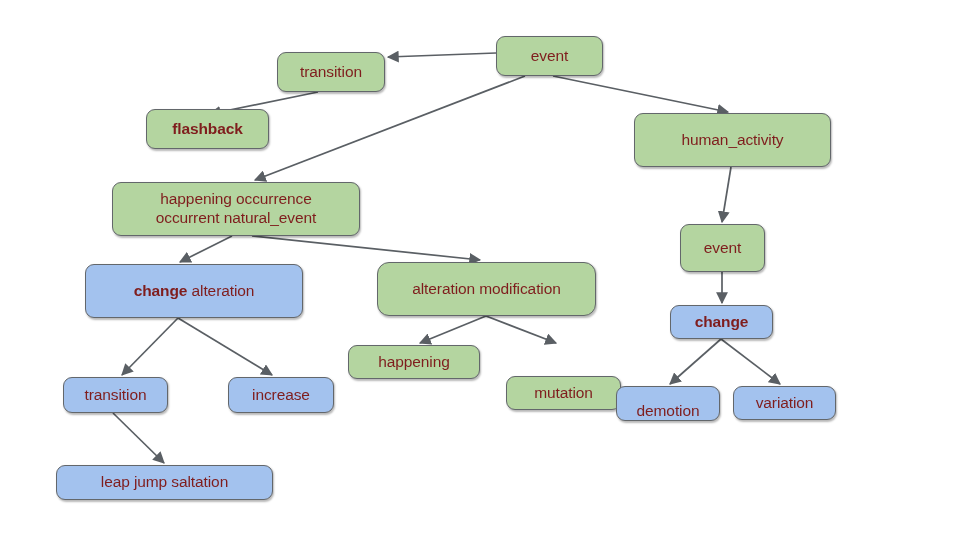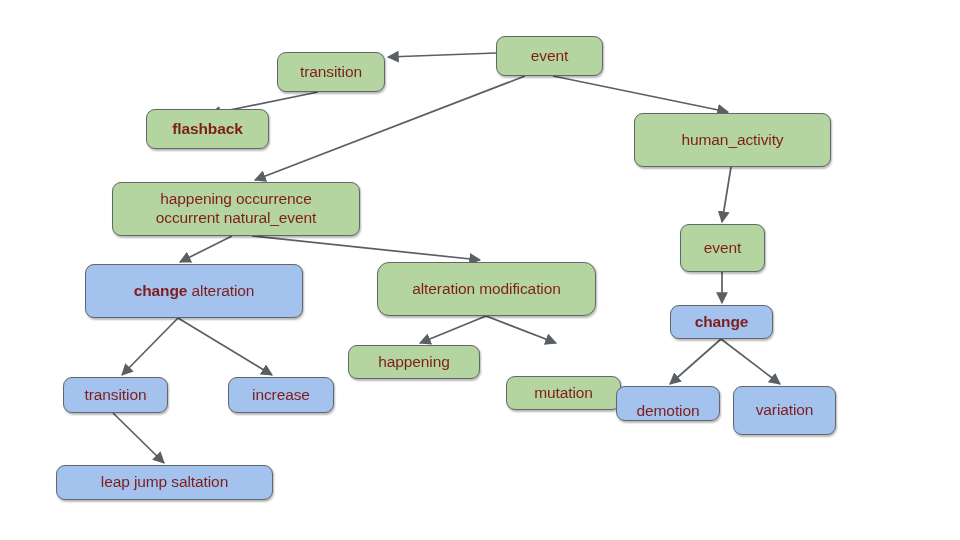--- a/index.html
+++ b/index.html
@@ -149,21 +149,21 @@
       <div class="node blue" style="left: 228px; top: 377px; width: 106px; height: 36px;">
         <span class="lbl">
           <span style="display: block;">increase</span>
         </span>
       </div>
       <div class="node blue" style="left: 616px; top: 386px; width: 104px; height: 35px;">
         <span class="lbl">
           <span style="display: block; margin-top: 16px;">demotion</span>
         </span>
       </div>
-      <div class="node blue" style="left: 733px; top: 386px; width: 103px; height: 49px;">
+      <div class="node blue" style="left: 733px; top: 386px; width: 103px; height: 34px;">
         <span class="lbl">
           <span style="display: block;">variation</span>
         </span>
       </div>
       <div class="node blue" style="left: 56px; top: 465px; width: 217px; height: 35px;">
         <span class="lbl">
           <span style="display: block;">leap jump saltation</span>
         </span>
       </div>
     </div>

